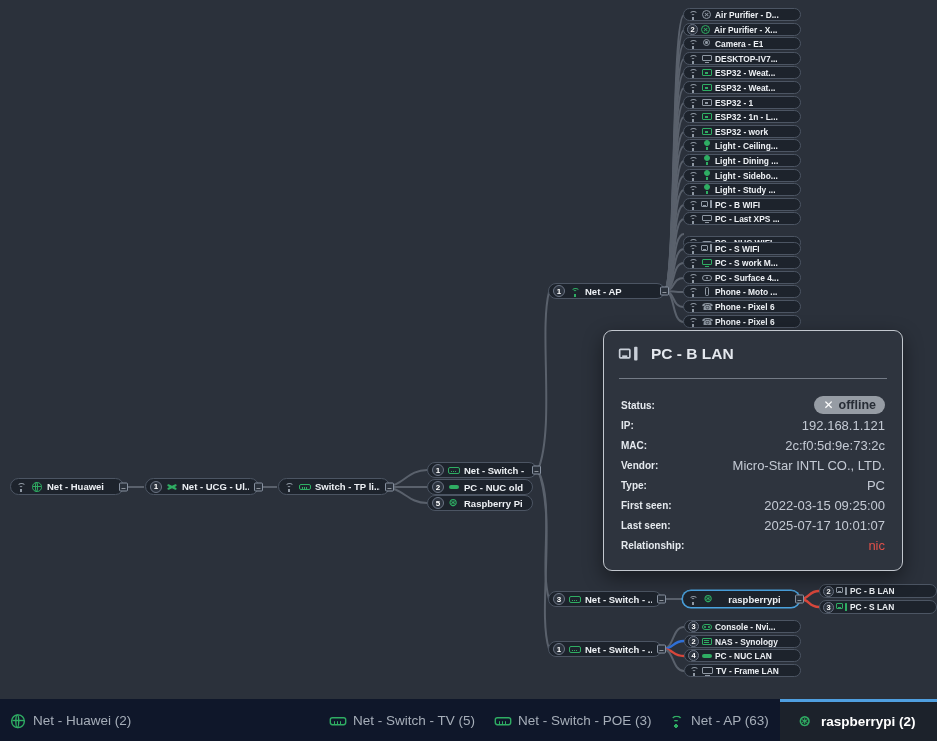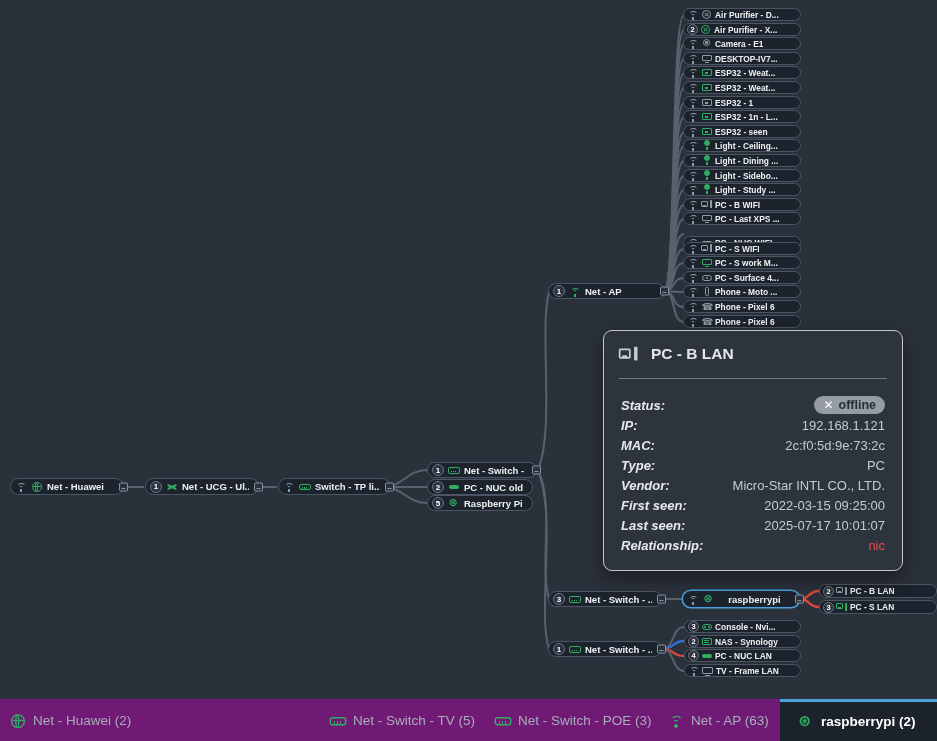--- a/index.html
+++ b/index.html
@@ -67,29 +67,29 @@
 
   
   .popup{position:absolute;left:603px;top:330px;width:300px;height:241px;background:#2e343e;
          border:1px solid #c2c7ce;border-radius:9px;box-shadow:0 7px 20px rgba(0,0,0,.45);
          z-index:10;padding:12px 15px;}
   .popup .hdr{display:flex;align-items:center;gap:16px;margin:2px 0 0 4px;}
   .popup .hdr .ni{color:#c9cfd8;transform:scale(1.7);transform-origin:center;}
   .popup .title{color:#e4e8ee;font-size:15.5px;font-weight:700;}
   .popup hr{border:none;border-top:1px solid #747b86;margin:15px 0 16px 0;}
   .prow{display:flex;justify-content:space-between;align-items:center;height:20px;padding:0 2px;}
-  .prow .pl{color:#e5e9ee;font-size:13px;font-weight:700;font-style:italic;}
+  .prow .pl{color:#e5e9ee;font-size:10px;font-weight:700;}
   .prow .pv{color:#c4cad4;font-size:13px;}
   .prow .pv.alert{color:#e0504a;}
   .stbadge{display:inline-flex;align-items:center;gap:5px;background:#969ca4;border-radius:9.5px;
            height:18px;padding:0 9px;font-size:12.5px;font-weight:700;color:#272d36;}
   .stbadge .x{color:#ffffff;font-size:12px;}
 
   
-  .tabbar{position:absolute;left:0;bottom:0;width:937px;height:42px;background:#701a75;z-index:6;}
+  .tabbar{position:absolute;left:0;bottom:0;width:937px;height:42px;background:#0f172a;z-index:6;}
   .tab{position:absolute;top:0;height:42px;display:flex;align-items:center;gap:9px;
        color:#a6aeb9;font-size:13.5px;cursor:pointer;}
   .tab .ni{transform:scale(1.4);transform-origin:center;}
   .tab.active{background:#1c222b;border-top:3px solid #4f9fe0;color:#fff;padding:0 20px;font-weight:700;}
 </style>
 </head>
 <body>
 
 <div class="stage">
 
@@ -211,21 +211,21 @@
       <span class="lbl">ESP32 - 1</span>
     </div>
   <div class="node sm" style="left:683px;top:110px;width:118px">
       <span class="ni" data-icon="wifi"></span>
       <span class="ni" data-icon="chip" data-tone="green"></span>
       <span class="lbl">ESP32 - 1n - L...</span>
     </div>
   <div class="node sm" style="left:683px;top:125px;width:118px">
       <span class="ni" data-icon="wifi"></span>
       <span class="ni" data-icon="chip" data-tone="green"></span>
-      <span class="lbl">ESP32 - seen</span>
+      <span class="lbl">ESP32 - work</span>
     </div>
   <div class="node sm" style="left:683px;top:139px;width:118px">
       <span class="ni" data-icon="wifi"></span>
       <span class="ni" data-icon="bulb" data-tone="green"></span>
       <span class="lbl">Light - Ceiling...</span>
     </div>
   <div class="node sm" style="left:683px;top:154px;width:118px">
       <span class="ni" data-icon="wifi"></span>
       <span class="ni" data-icon="bulb" data-tone="green"></span>
       <span class="lbl">Light - Dining ...</span>
@@ -351,26 +351,26 @@
     </div>
     <div class="prow">
       <span class="pl">IP:</span>
       <span class="pv">192.168.1.121</span>
     </div>
     <div class="prow">
       <span class="pl">MAC:</span>
       <span class="pv">2c:f0:5d:9e:73:2c</span>
     </div>
     <div class="prow">
+      <span class="pl">Vendor:</span>
+      <span class="pv">Micro-Star INTL CO., LTD.</span>
+    </div>
+    <div class="prow">
       <span class="pl">Type:</span>
       <span class="pv">PC</span>
-    </div>
-    <div class="prow">
-      <span class="pl">Vendor:</span>
-      <span class="pv">Micro-Star INTL CO., LTD.</span>
     </div>
     <div class="prow">
       <span class="pl">First seen:</span>
       <span class="pv">2022-03-15 09:25:00</span>
     </div>
     <div class="prow">
       <span class="pl">Last seen:</span>
       <span class="pv">2025-07-17 10:01:07</span>
     </div>
     <div class="prow">

